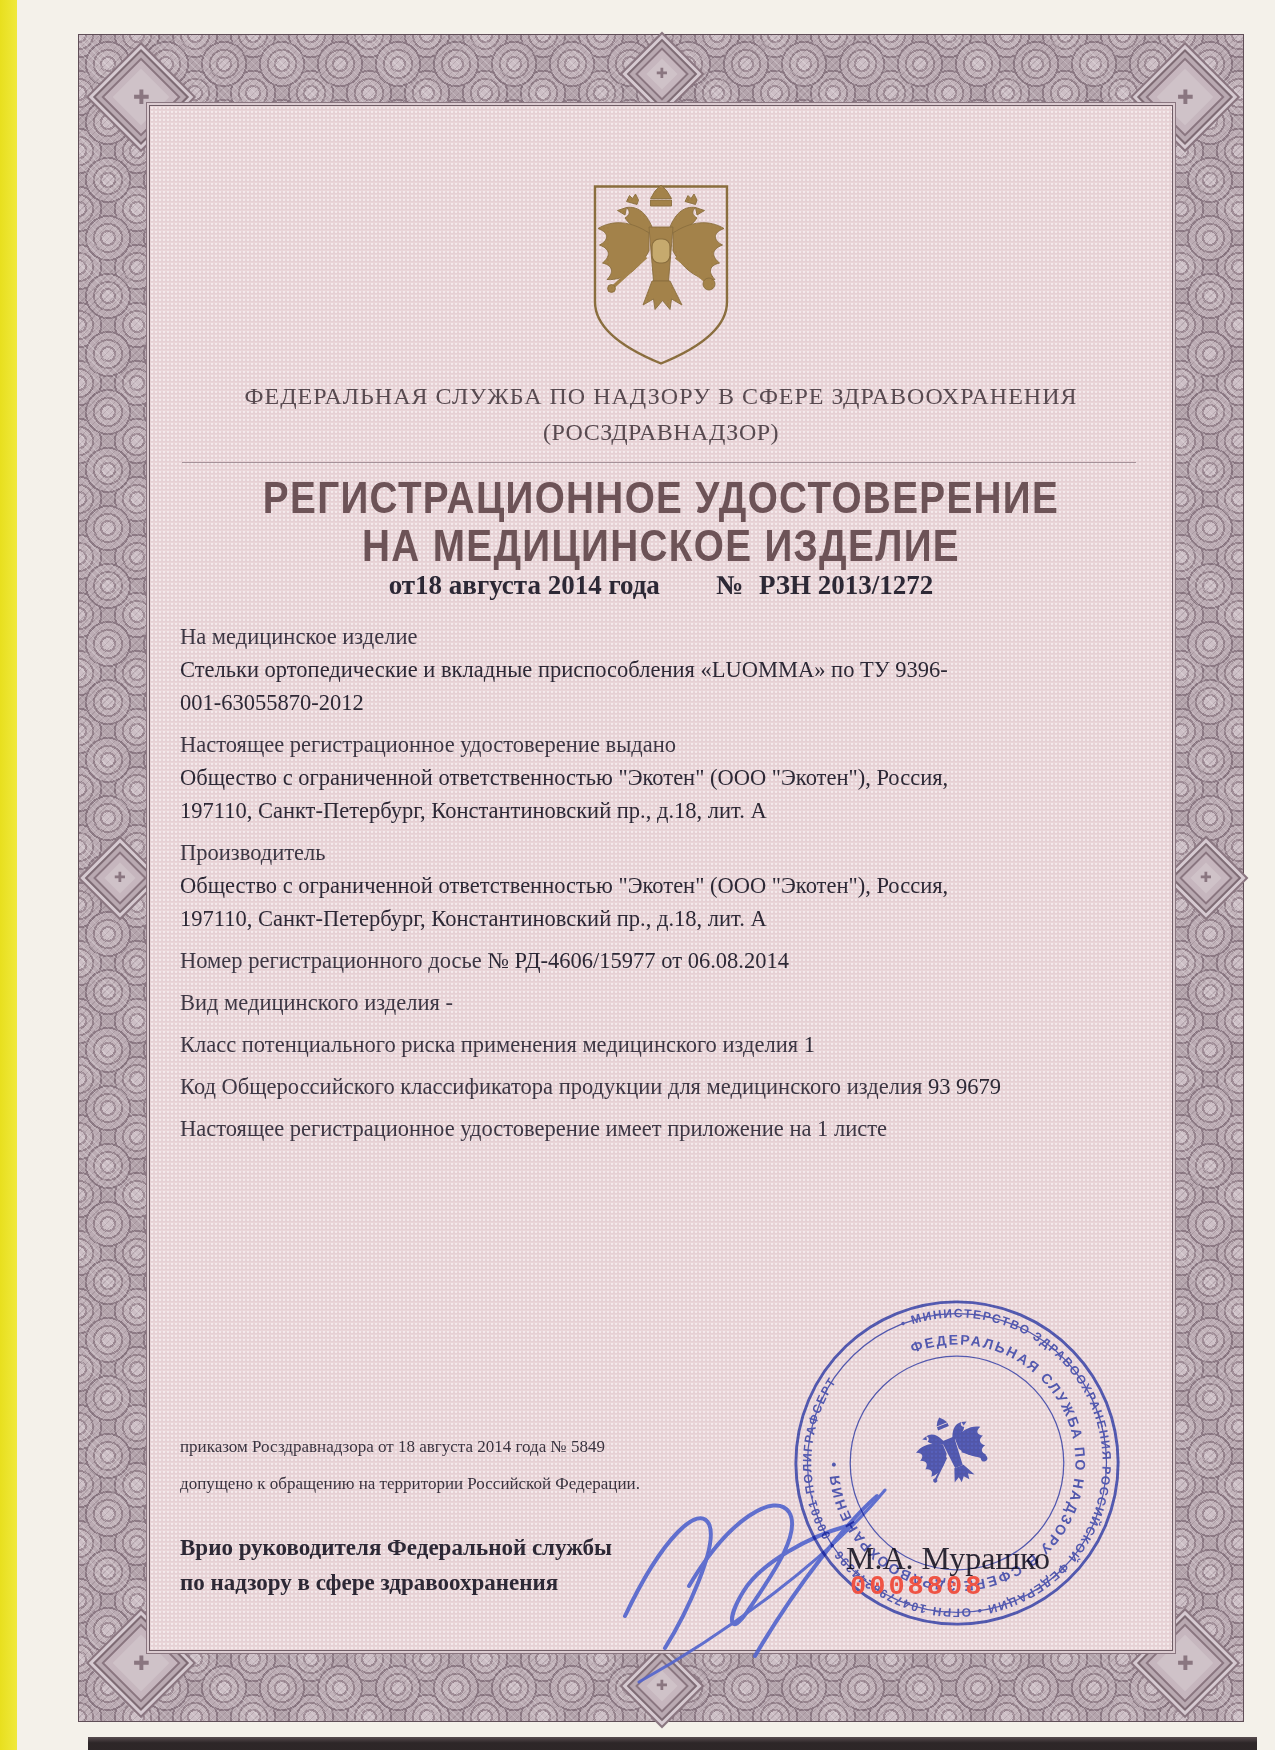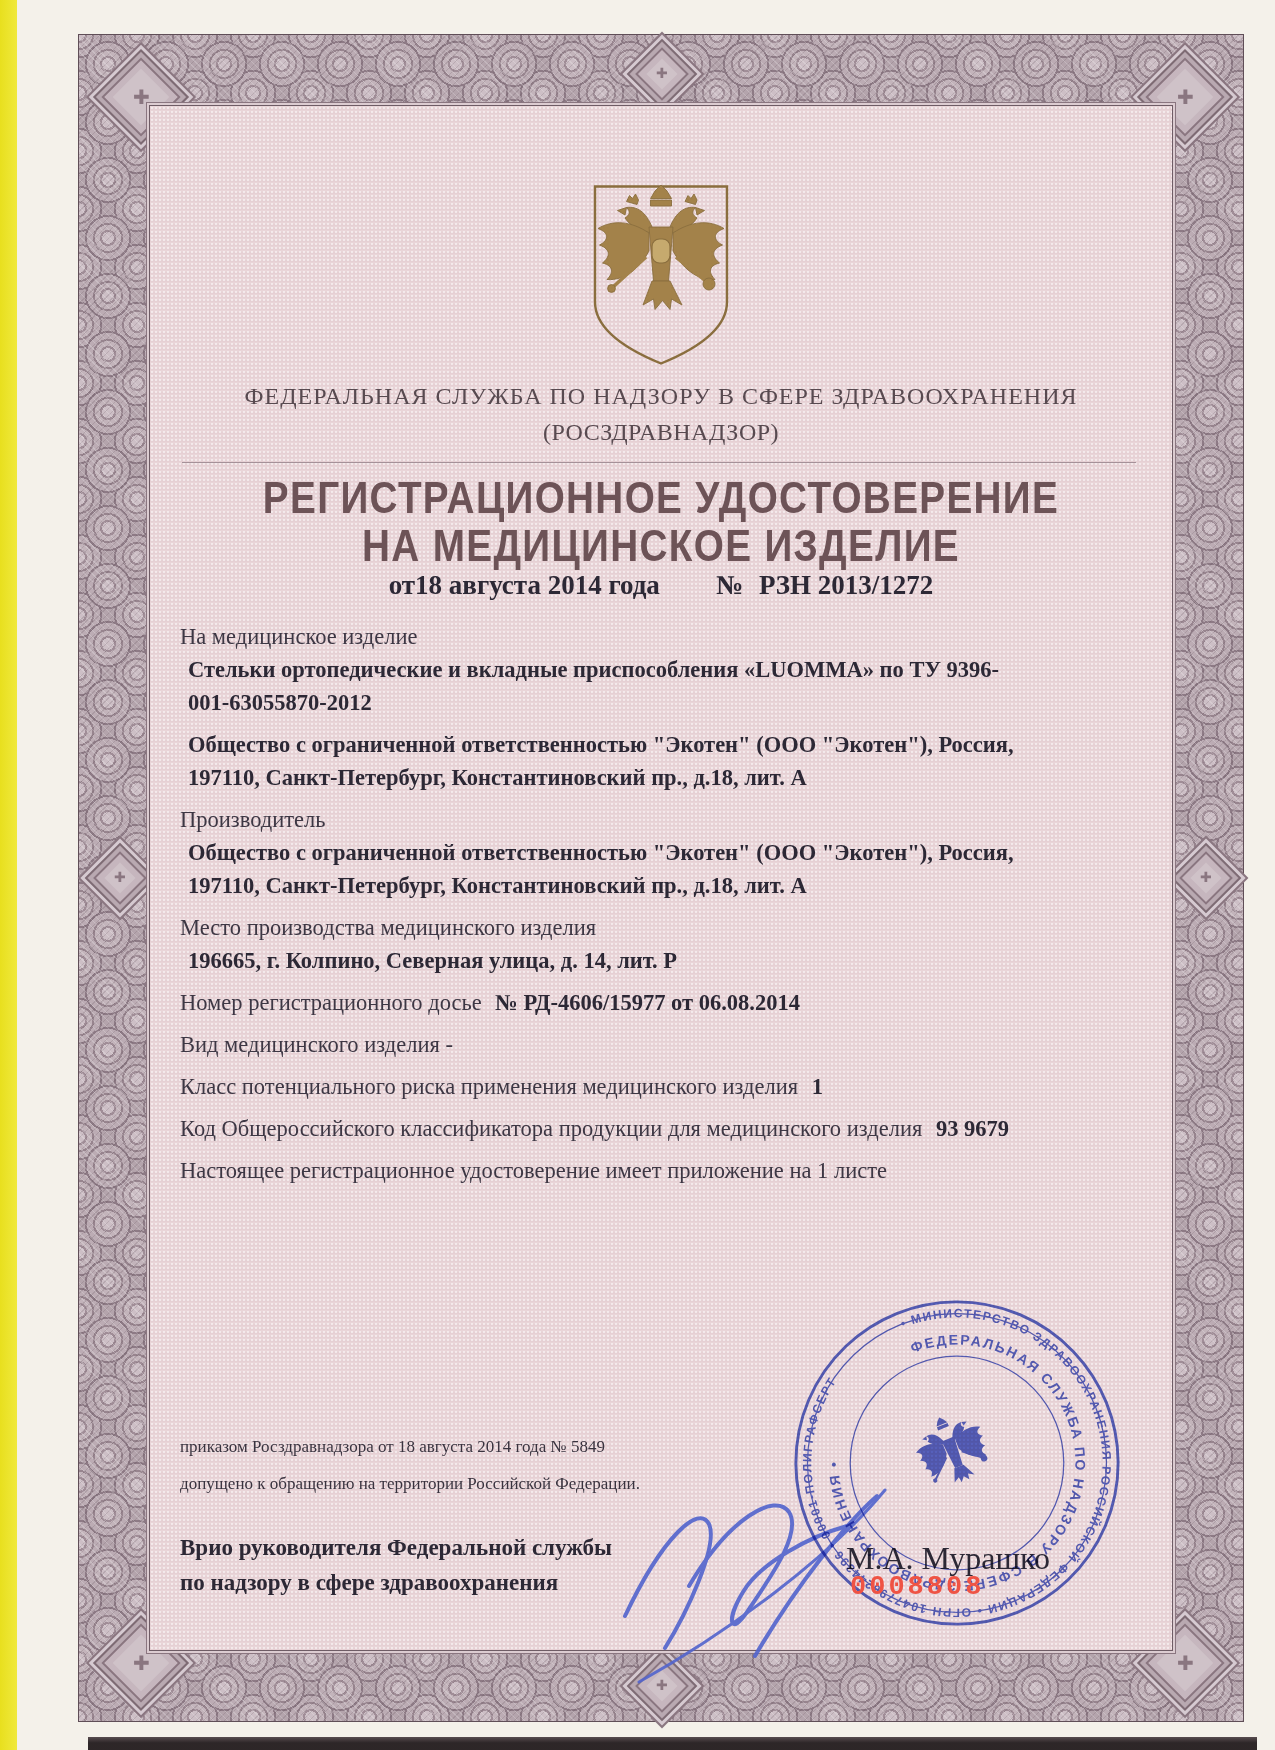--- a/index.html
+++ b/index.html
@@ -45,21 +45,21 @@
   .title{position:absolute;left:0;top:368px;width:100%;text-align:center;color:#6d5357;font-family:"Liberation Sans",sans-serif;font-weight:bold;font-size:44px;line-height:48px;}
   .title .t-line{display:block;transform:scaleX(.88);letter-spacing:1.5px;white-space:nowrap;}
 
   .dateline{position:absolute;left:0;top:464px;width:100%;text-align:center;color:#2c2835;font-size:27px;font-weight:bold;white-space:nowrap;}
   .dateline .sp{}
   .dateline .num-sign{margin-left:56px;margin-right:16px;}
 
   .fields{position:absolute;left:30px;right:30px;top:514px;color:#39333f;font-size:22.5px;line-height:33px;}
   .field{margin-bottom:9px;}
   .f-label{font-weight:normal;color:#3d3744;}
-  .f-value{font-weight:bold;color:#2c2835;margin-left:8px;}
+  .f-value{font-weight:normal;color:#2c2835;}
 
   .order-par{position:absolute;left:30px;top:1322px;width:780px;color:#39333f;font-size:17px;line-height:37px;z-index:2;}
   .position-block{position:absolute;left:30px;top:1424px;color:#2c2835;font-weight:bold;font-size:23px;line-height:35px;z-index:2;}
   .officer-name{position:absolute;left:696px;top:1434px;color:#2c2835;font-weight:normal;font-size:32px;z-index:4;}
   .serial{position:absolute;left:700px;top:1466px;color:#ef5344;font-family:"Liberation Mono",monospace;font-weight:bold;font-size:27px;letter-spacing:3px;z-index:7;}
 
   .sig{position:absolute;left:455px;top:1350px;z-index:5;opacity:.9;}
   .stamp{position:absolute;left:642px;top:1192px;width:330px;height:330px;transform:rotate(-22deg);opacity:.85;z-index:6;mix-blend-mode:multiply;}
 </style>
 </head>
@@ -121,31 +121,28 @@
         <span class="sp">от</span><span>18 августа 2014 года</span><span class="num-sign">№</span><span>РЗН 2013/1272</span>
       </div>
 
       <div class="fields">
         <div class="field">
           <div class="f-label">На медицинское изделие</div>
           <div class="f-value">Стельки ортопедические и вкладные приспособления «LUOMMA» по ТУ 9396-</div>
           <div class="f-value">001-63055870-2012</div>
         </div>
         <div class="field">
+          <div class="f-label">Настоящее регистрационное удостоверение выдано</div>
           <div class="f-value">Общество с ограниченной ответственностью "Экотен" (ООО "Экотен"), Россия,</div>
           <div class="f-value">197110, Санкт-Петербург, Константиновский пр., д.18, лит. А</div>
         </div>
         <div class="field">
           <div class="f-label">Производитель</div>
           <div class="f-value">Общество с ограниченной ответственностью "Экотен" (ООО "Экотен"), Россия,</div>
           <div class="f-value">197110, Санкт-Петербург, Константиновский пр., д.18, лит. А</div>
-        </div>
-        <div class="field">
-          <div class="f-label">Место производства медицинского изделия</div>
-          <div class="f-value">196665, г. Колпино, Северная улица, д. 14, лит. Р</div>
         </div>
         <div class="field">
           <span class="f-label">Номер регистрационного досье</span> <span class="f-value">№ РД-4606/15977 от 06.08.2014</span>
         </div>
         <div class="field">
           <span class="f-label">Вид медицинского изделия -</span>
         </div>
         <div class="field">
           <span class="f-label">Класс потенциального риска применения медицинского изделия</span> <span class="f-value">1</span>
         </div>

